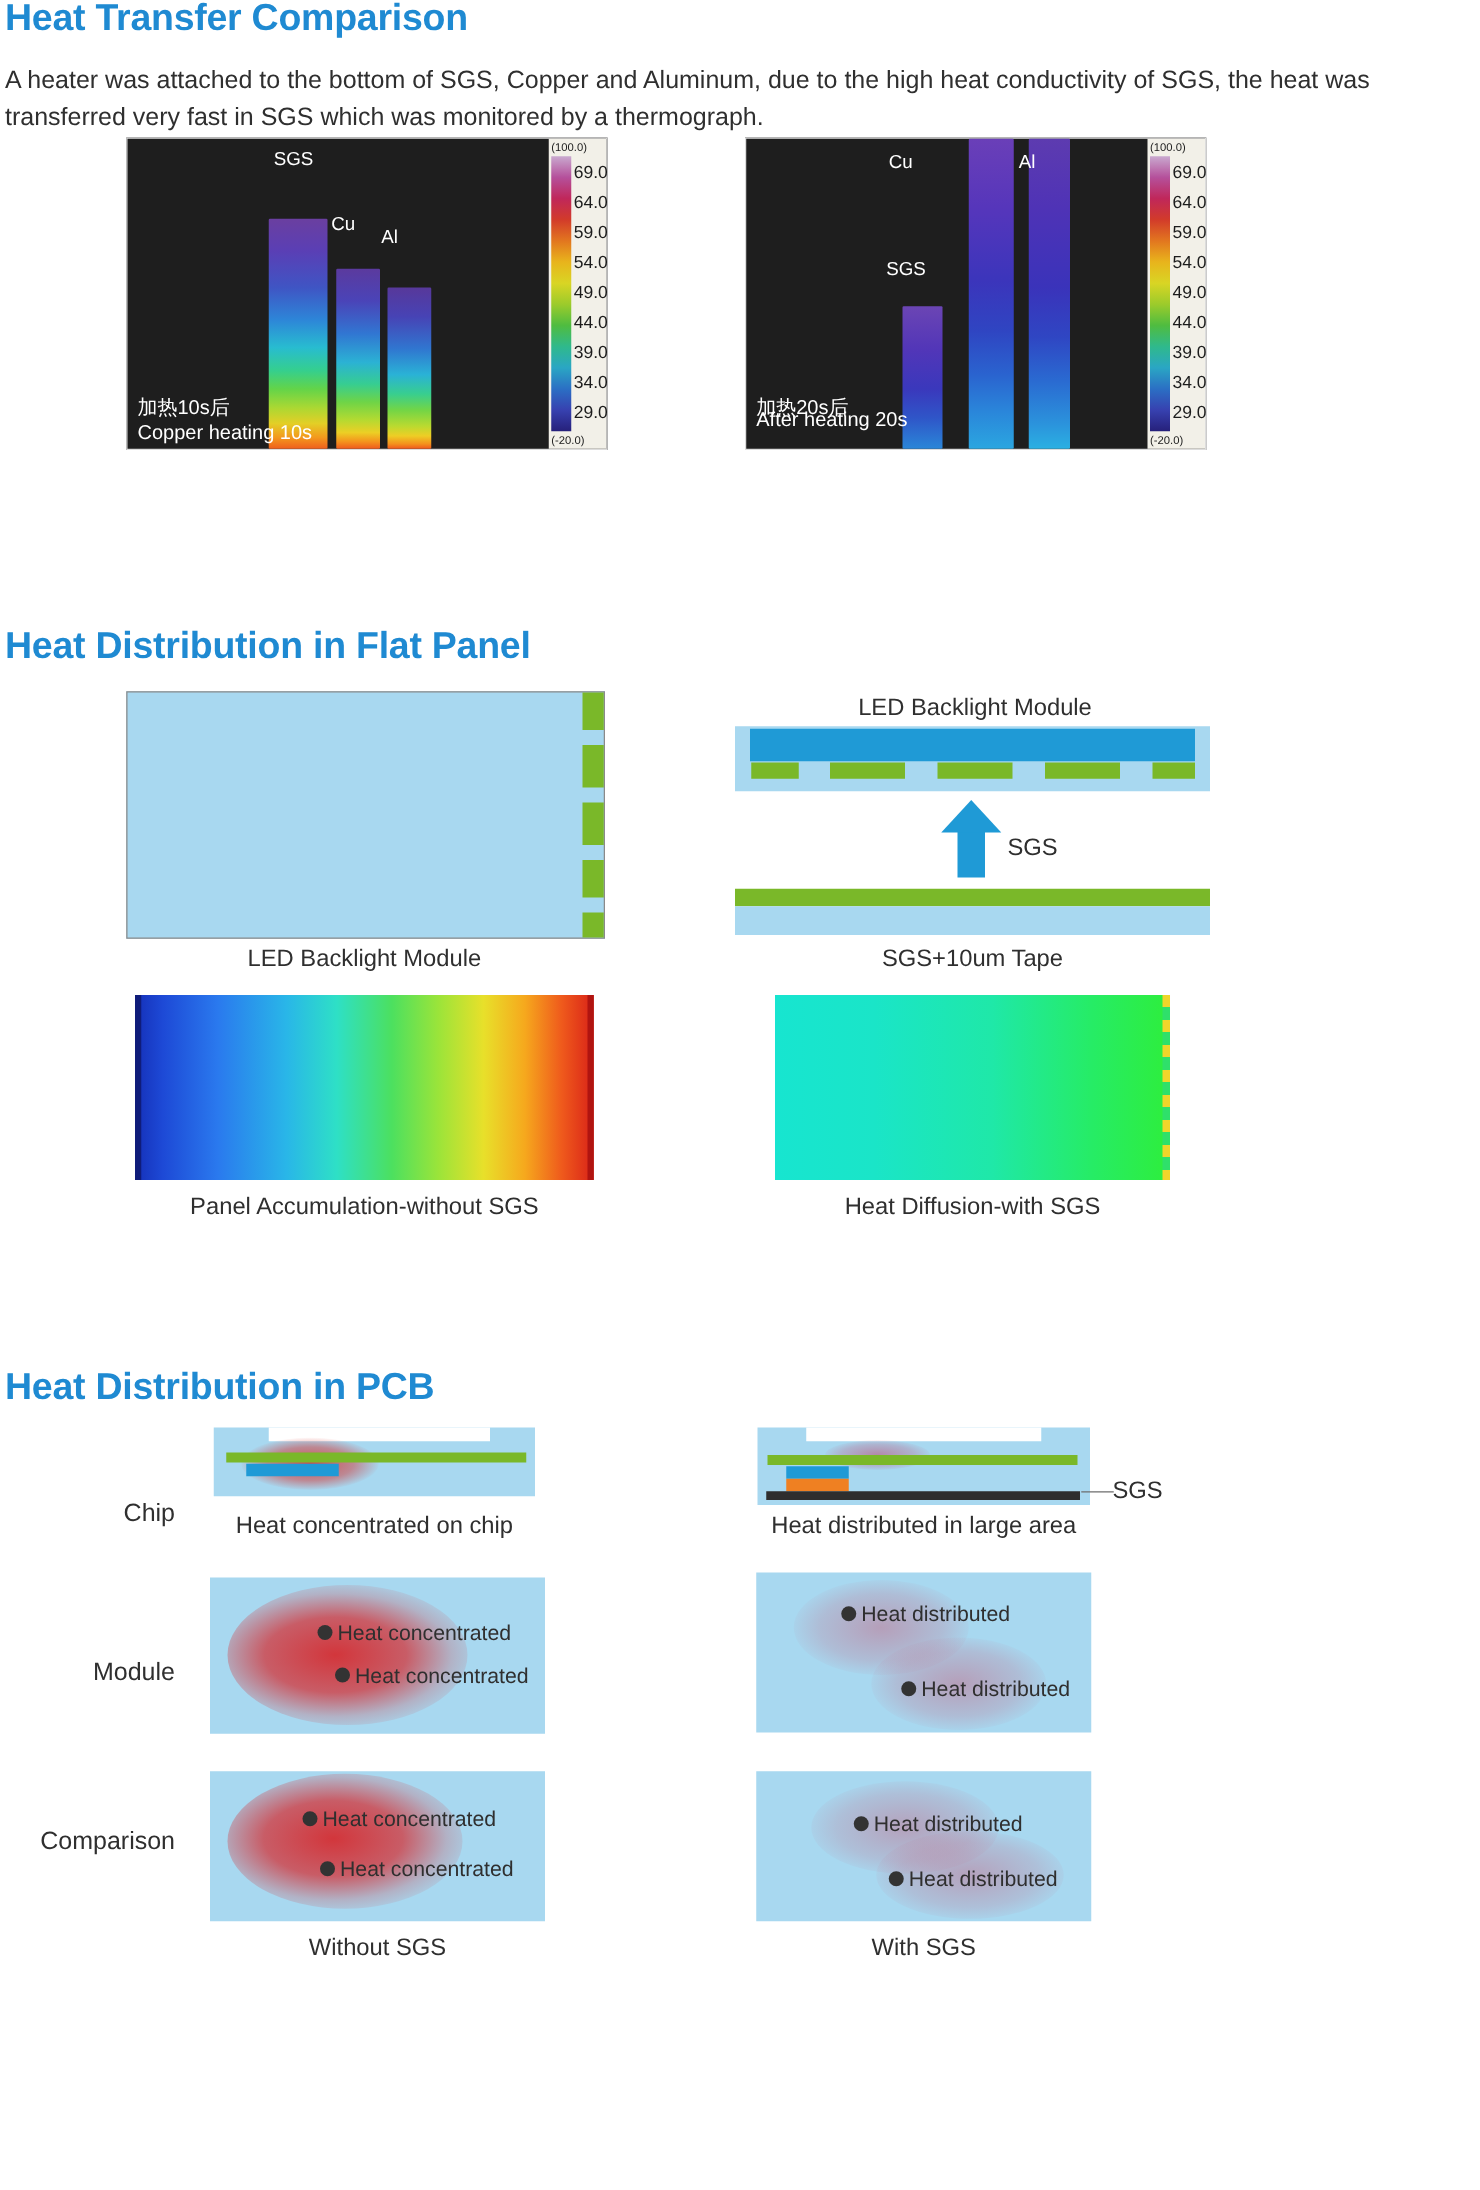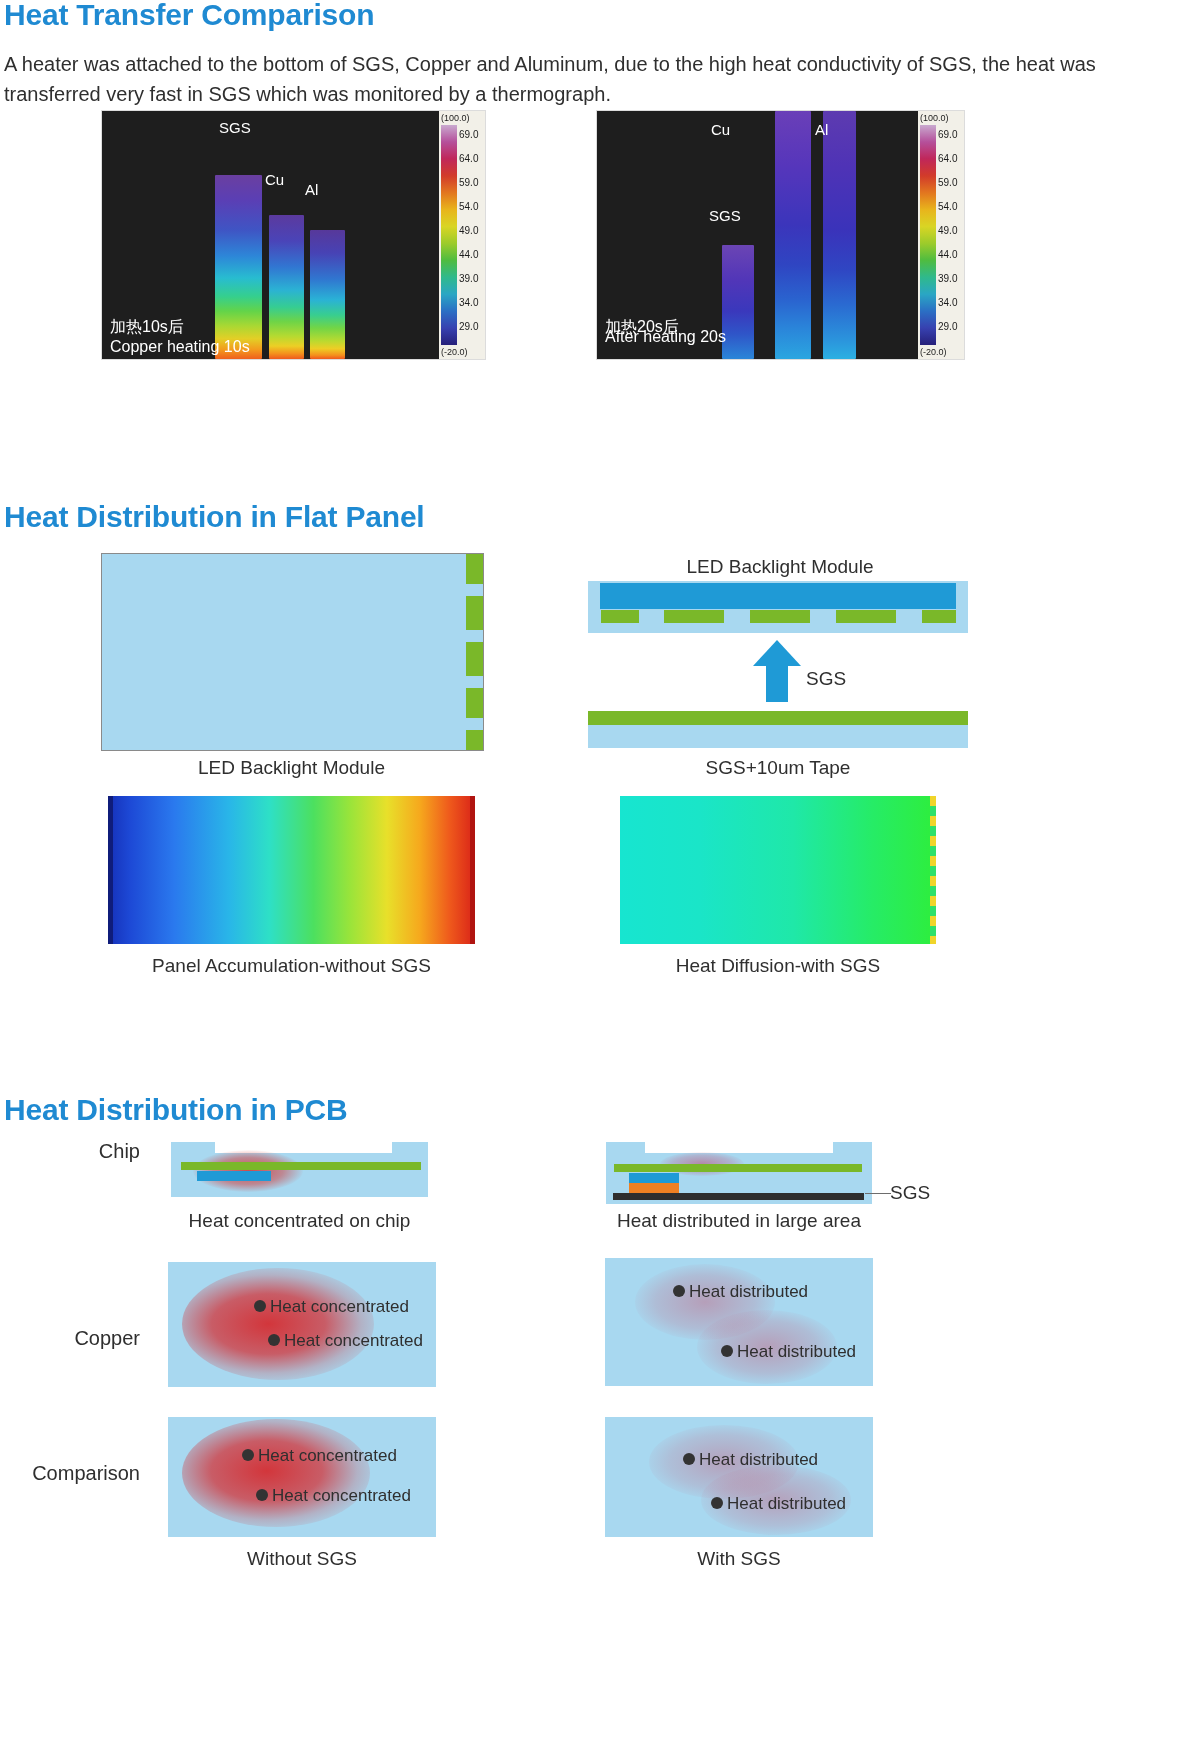--- a/index.html
+++ b/index.html
@@ -19,21 +19,21 @@
   .sidelabel{position:absolute;font-size:20px;color:#2f2f2f;text-align:right;}
 
   
   .thermo{position:absolute;background:#1e1e1e;border:1px solid #dcdcdc;}
   .thermo .plate{position:absolute;bottom:0;border-radius:1px;}
   .thermo .barlabel{position:absolute;color:#fff;font-size:15px;}
   .thermo .stamp{position:absolute;color:#fff;font-size:16px;line-height:20px;white-space:pre-line;}
   .scale{position:absolute;top:0;bottom:0;right:0;width:46px;background:#f2f0e8;}
   .scalebar{position:absolute;left:2px;top:14px;bottom:14px;width:16px;
     background:linear-gradient(to bottom,#c9a9cf,#b5509b,#c0275a,#d23b2a,#e2761f,#e8b41c,#d9d524,#9ccb2b,#4fbc40,#2fb98c,#2aa6c4,#2b6fc4,#3741b0,#26207a);}
-  .scaletxt{position:absolute;left:20px;font-size:10px;color:#1c1c1c;}
+  .scaletxt{position:absolute;left:20px;font-size:14px;color:#1c1c1c;}
   .scaletop,.scalebot{position:absolute;left:2px;font-size:9px;color:#1c1c1c;}
 
   
   .panelbox{position:absolute;background:#a8d8f0;border:1px solid #8a8a8a;}
   .ledstrip{position:absolute;right:0;width:17px;background:#7ab829;}
   .heatmapA{position:absolute;
     background:linear-gradient(to right,#1530b8 0%,#1d49d6 6%,#2a79ee 18%,#29b6e8 33%,#2ee0c6 44%,#4ce05f 56%,#9ae43a 66%,#e8e02a 76%,#f6a81d 85%,#ef5a1c 93%,#d92318 100%);}
   .heatmapB{position:absolute;
     background:linear-gradient(to right,#17e5d0 0%,#1ae5c8 25%,#1fe8a8 55%,#26ec66 80%,#2eee3c 100%);}
   .hmEdge{position:absolute;top:0;bottom:0;width:5px;}
@@ -155,21 +155,21 @@
 </div>
 <div class="caption" style="left:108px;top:955px;width:367px;">Panel Accumulation-without SGS</div>
 
 <div class="heatmapB" style="left:620px;top:796px;width:316px;height:148px;">
   <div class="hmEdge" style="right:0;width:6px;background:repeating-linear-gradient(to bottom,#f0d52a 0 10px,#2fe06a 10px 20px);"></div>
 </div>
 <div class="caption" style="left:620px;top:955px;width:316px;">Heat Diffusion-with SGS</div>
 
 <div class="h1" style="top:1093px;">Heat Distribution in PCB</div>
 
-<div class="sidelabel" style="left:40px;top:1140px;width:100px;">Chip</div>
+<div class="sidelabel" style="left:40px;top:1200px;width:100px;">Chip</div>
 
 <div class="pcbbox" style="left:171px;top:1142px;width:257px;height:55px;">
   <div class="notch" style="left:44px;top:0;width:177px;height:11px;"></div>
   <div class="glow" style="left:22px;top:8px;width:110px;height:42px;background:radial-gradient(ellipse at center,rgba(214,40,36,0.80) 0%,rgba(214,40,36,0.45) 45%,rgba(214,40,36,0) 72%);"></div>
   <div class="board" style="left:10px;top:20px;width:240px;height:8px;"></div>
   <div class="chip" style="left:26px;top:29px;width:74px;height:10px;"></div>
 </div>
 <div class="caption" style="left:171px;top:1210px;width:257px;">Heat concentrated on chip</div>
 
 <div class="pcbbox" style="left:606px;top:1142px;width:266px;height:62px;">
@@ -177,21 +177,21 @@
   <div class="glow" style="left:54px;top:10px;width:84px;height:24px;background:radial-gradient(ellipse at center,rgba(190,70,110,0.55) 0%,rgba(190,70,110,0.25) 50%,rgba(190,70,110,0) 75%);"></div>
   <div class="board" style="left:8px;top:22px;width:248px;height:8px;"></div>
   <div class="chip" style="left:23px;top:31px;width:50px;height:10px;"></div>
   <div class="tim" style="left:23px;top:41px;width:50px;height:10px;"></div>
   <div class="sgslayer" style="left:7px;top:51px;width:251px;height:7px;"></div>
 </div>
 <div class="leader" style="left:865px;top:1193px;width:26px;"></div>
 <div class="hlabel" style="left:890px;top:1182px;font-size:19px;">SGS</div>
 <div class="caption" style="left:606px;top:1210px;width:266px;">Heat distributed in large area</div>
 
-<div class="sidelabel" style="left:40px;top:1327px;width:100px;">Copper</div>
+<div class="sidelabel" style="left:40px;top:1327px;width:100px;">Module</div>
 
 <div class="pcbbox" style="left:168px;top:1262px;width:268px;height:125px;">
   <div class="glow" style="left:14px;top:6px;width:192px;height:112px;background:radial-gradient(ellipse at 45% 50%,rgba(214,40,44,0.92) 0%,rgba(214,40,44,0.70) 38%,rgba(214,40,44,0.22) 62%,rgba(214,40,44,0) 80%);"></div>
   <div class="dot" style="left:86px;top:38px;"></div>
   <div class="hlabel" style="left:102px;top:35px;">Heat concentrated</div>
   <div class="dot" style="left:100px;top:72px;"></div>
   <div class="hlabel" style="left:116px;top:69px;">Heat concentrated</div>
 </div>
 
 <div class="pcbbox" style="left:605px;top:1258px;width:268px;height:128px;">

